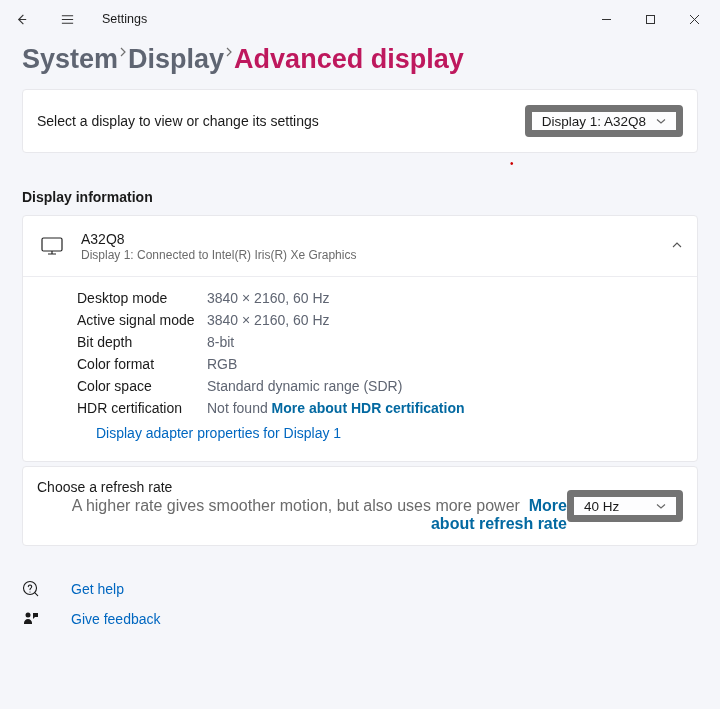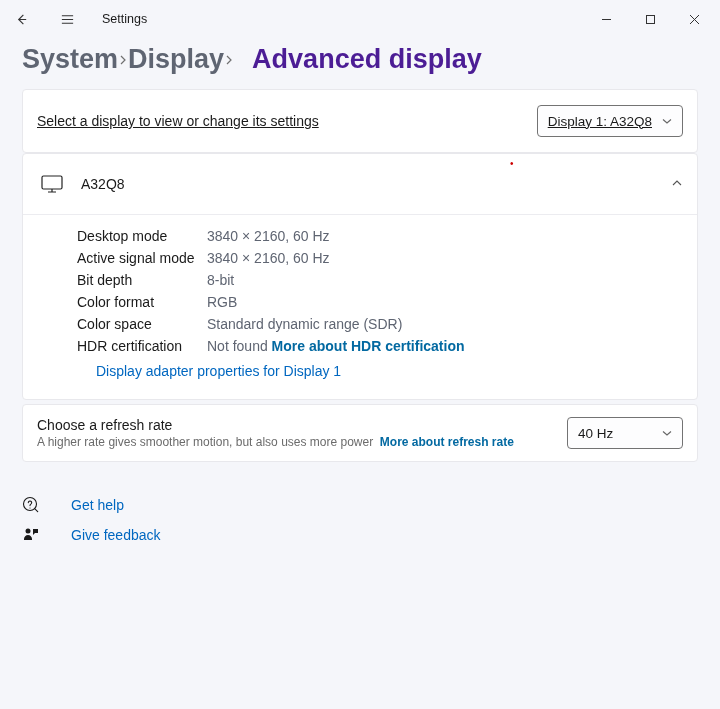--- a/index.html
+++ b/index.html
@@ -49,59 +49,57 @@
     .wc-btn {
       width: 44px;
       height: 32px;
       display: flex;
       align-items: center;
       justify-content: center;
       color: #333;
     }
     .breadcrumb {
       display: flex;
-      align-items: center;
+      align-items: flex-start;
       gap: 0;
       padding: 6px 22px 14px 22px;
     }
     .bc-item {
       font-size: 27px;
       font-weight: 600;
       color: #5f6572;
     }
     .bc-item.current {
-      color: #4c1d95;
-      margin-left: 18px;
+      color: #be185d;
     }
     .bc-sep {
       color: #888;
       font-size: 14px;
     }
     .content {
       padding: 0 22px;
     }
     .card {
       background: #fff;
       border: 1px solid #e8e8ec;
       border-radius: 4px;
     }
     .display-select-row {
       height: 64px;
       display: flex;
       align-items: center;
       padding: 0 14px;
-      text-decoration: underline;
     }
     .display-select-label {
       font-size: 14px;
       color: #1a1a1a;
     }
     .select-box {
       margin-left: auto;
-      border: 1px solid #737373;
+      border: 7px solid #737373;
       background: #fdfdfe;
       border-radius: 4px;
       height: 32px;
       min-width: 132px;
       display: flex;
       align-items: center;
       padding: 0 10px;
       font-size: 13.5px;
       gap: 10px;
       position: relative;
@@ -174,23 +172,24 @@
       margin-top: 4px;
       padding: 12px 14px;
       display: flex;
       align-items: center;
     }
     .refresh-title {
       font-size: 14px;
       color: #1a1a1a;
     }
     .refresh-sub {
-      font-size: 12px;
+      font-size: 16px;
       color: #6b6b6b;
       margin-top: 2px;
+      text-align: right;
     }
     .footer-links {
       margin-top: 28px;
     }
     .footer-item {
       display: flex;
       align-items: center;
       gap: 14px;
       padding: 6px 0;
       font-size: 14px;
@@ -277,31 +276,33 @@
     <div class="select-box">
       <span>Display 1: A32Q8</span>
       <span class="select-chevron">
         <svg width="10" height="10" viewBox="0 0 10 10" fill="none" stroke="currentColor" stroke-width="1.1">
             <path d="M1 3.5 5 7l4-3.5"></path>
           </svg>
       </span>
     </div>
   </div>
 
+  <div class="section-heading">Display information</div>
 
   <div class="card">
     <div class="info-header">
       <div class="monitor-icon">
         <svg width="22" height="18" viewBox="0 0 22 18" fill="none" stroke="#222" stroke-width="1.2">
             <rect x="1" y="1" width="20" height="13" rx="1.5"></rect>
             <path d="M7 17h8M11 14v3"></path>
           </svg>
       </div>
       <div>
         <div class="info-title">A32Q8</div>
+        <div class="info-sub">Display 1: Connected to Intel(R) Iris(R) Xe Graphics</div>
       </div>
       <span class="chevron-expand">
         <svg width="12" height="12" viewBox="0 0 12 12" fill="none" stroke="currentColor" stroke-width="1.1">
             <path d="M2 8l4-4 4 4"></path>
           </svg>
       </span>
     </div>
     <div class="hr"></div>
     <div class="info-table">
       <div class="info-row">

